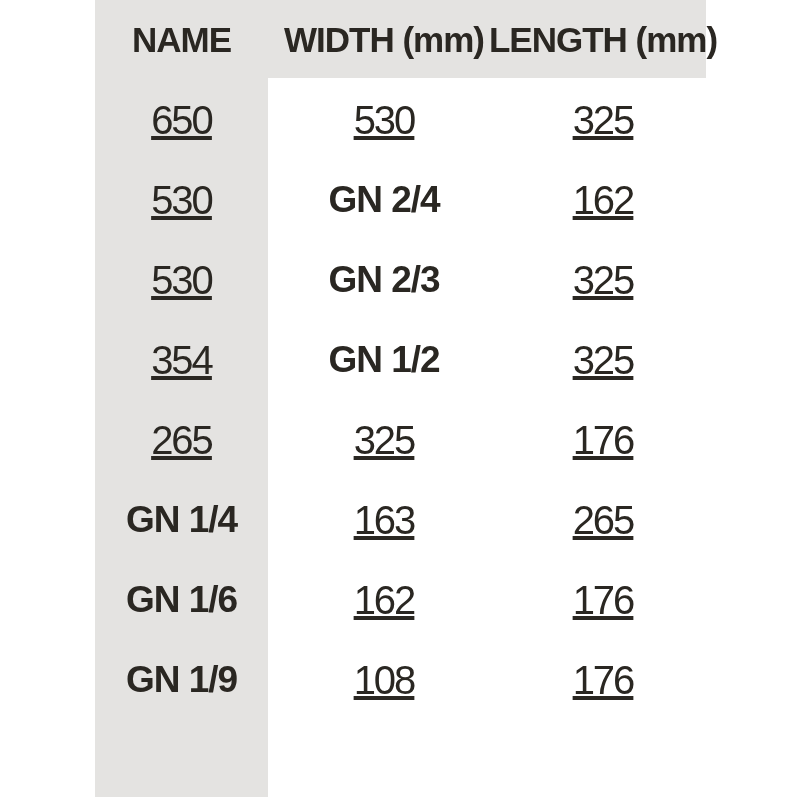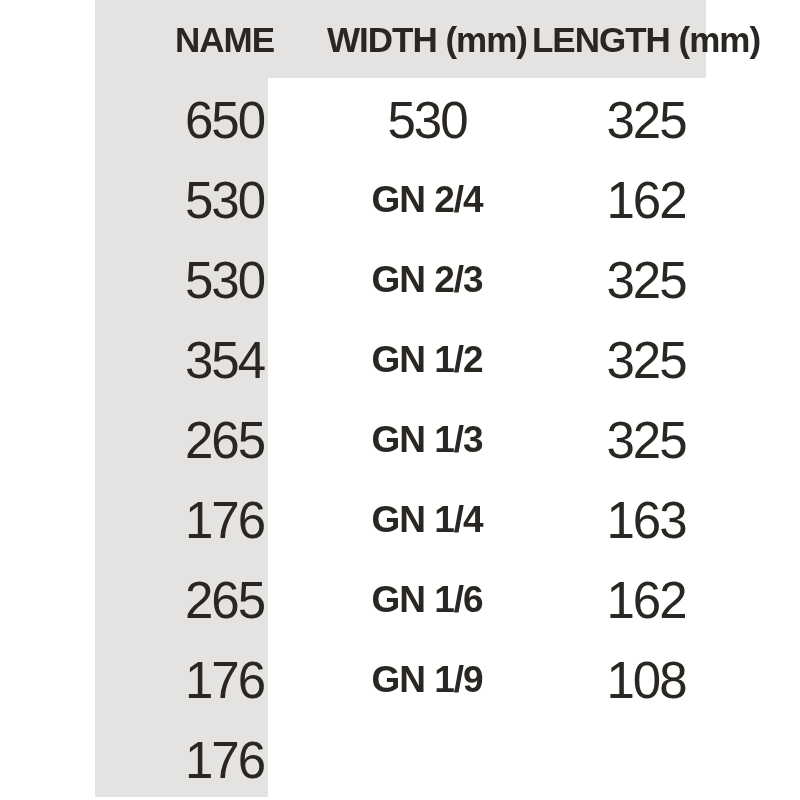--- a/index.html
+++ b/index.html
@@ -31,42 +31,42 @@
   }
   
   .size-table {
     position: absolute;
     left: 95px;
     top: 0;
     width: 611px;
     display: grid;
     grid-template-columns: 173px 232px 206px;
     grid-auto-rows: 80px;
-    padding-left: 43px;
   }
   .cell {
     display: flex;
     align-items: center;
     justify-content: center;
     white-space: nowrap;
   }
   .hdr {
     font-size: 35px;
     font-weight: 700;
     letter-spacing: -1px;
   }
   .name-cell {
     font-size: 37px;
     font-weight: 700;
     letter-spacing: -1px;
   }
   .num-cell {
-    font-size: 51px;
+    font-size: 40px;
     font-weight: 400;
     letter-spacing: -2px;
+    text-decoration: underline;
   }
 </style>
 </head>
 <body style="background: rgb(255, 255, 255); color: rgb(42, 39, 34);">
 
 <div class="header-band" style="background: rgb(228, 227, 225);"></div>
 <div class="name-col-bg" style="background: rgb(228, 227, 225);"></div>
 
 <div class="size-table">
   <div class="cell hdr">NAME</div>
@@ -84,21 +84,20 @@
   <div class="cell num-cell">530</div>
 
   <div class="cell name-cell">GN 2/3</div>
   <div class="cell num-cell">325</div>
   <div class="cell num-cell">354</div>
 
   <div class="cell name-cell">GN 1/2</div>
   <div class="cell num-cell">325</div>
   <div class="cell num-cell">265</div>
 
-  <div class="cell name-cell">GN 1/3</div>
   <div class="cell num-cell">325</div>
   <div class="cell num-cell">176</div>
 
   <div class="cell name-cell">GN 1/4</div>
   <div class="cell num-cell">163</div>
   <div class="cell num-cell">265</div>
 
   <div class="cell name-cell">GN 1/6</div>
   <div class="cell num-cell">162</div>
   <div class="cell num-cell">176</div>

